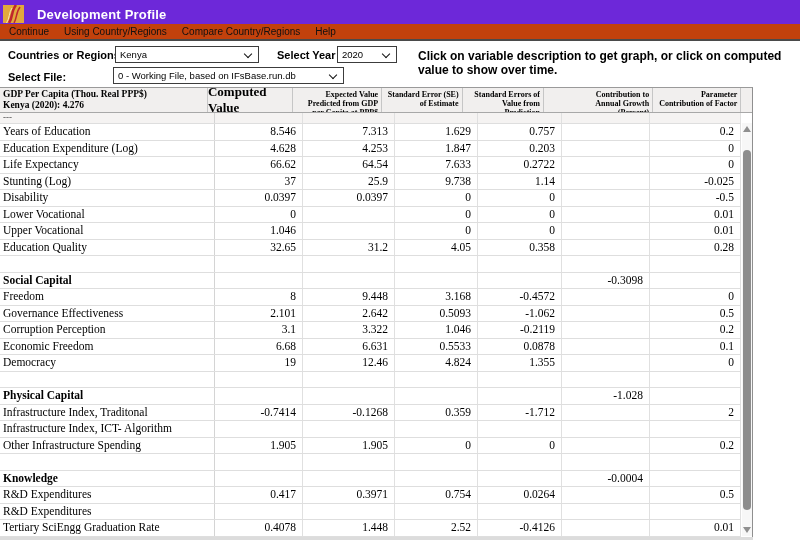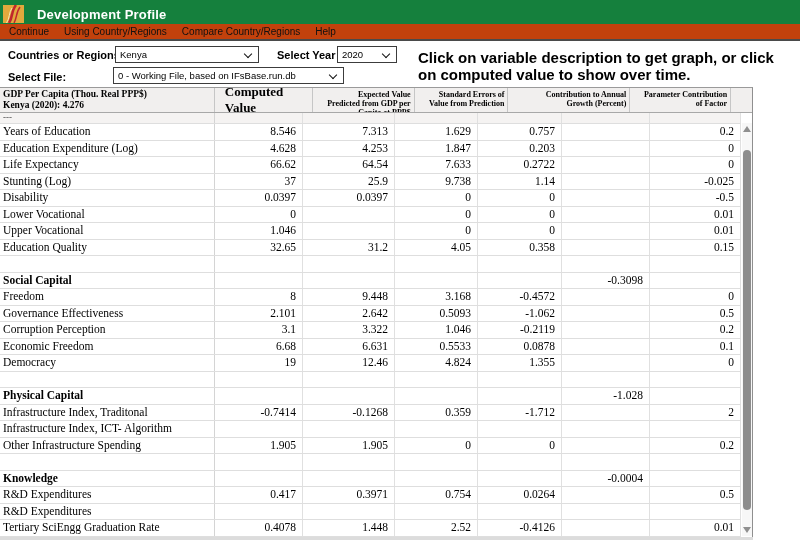--- a/index.html
+++ b/index.html
@@ -2,33 +2,33 @@
 <html><head>
 <meta charset="utf-8">
 <style>
   html,body{margin:0;padding:0;}
   body{
     width:800px;height:540px;position:relative;background:#ffffff;
     font-family:"Liberation Sans",sans-serif;overflow:hidden;
     -webkit-font-smoothing:antialiased;
   }
   
-  .titlebar{position:absolute;left:0;top:0;width:800px;height:28px;background:#15803d;display:flex;align-items:center;}
+  .titlebar{position:absolute;left:0;top:0;width:800px;height:28px;background:#6d28d9;display:flex;align-items:center;}
   .app-icon{margin-left:3px;width:21px;height:18px;display:block;}
   .title-text{color:#fff;font-weight:bold;font-size:13px;margin-left:13px;letter-spacing:.2px;}
   
   .menubar{position:absolute;left:0;top:24px;width:800px;height:15px;background:#c2410c;
     border-bottom:2px solid #4a4a4a;display:flex;align-items:center;font-size:10px;color:#111;}
   .menu-item{padding:1px 6px;margin-left:3px;cursor:default;}
   
   .ctl-label{position:absolute;font-size:11px;font-weight:bold;color:#000;}
   .dd{position:absolute;height:17px;background:#fff;border:1px solid #3c3c3c;box-sizing:border-box;
     font-size:9.5px;color:#000;display:flex;align-items:center;padding-left:4px;}
   .chev{position:absolute;right:7px;top:4px;width:5px;height:5px;border-right:1.8px solid #111;border-bottom:1.8px solid #111;transform:rotate(45deg);}
-  .instruction{position:absolute;left:418px;top:49px;width:378px;font-size:15px;font-weight:bold;color:#000;}
+  .instruction{position:absolute;left:418px;top:49px;width:378px;font-size:12px;font-weight:bold;color:#000;}
   
   .tbl{position:absolute;left:0;top:87px;width:752px;border-top:1px solid #9a9a9a;
     border-right:1px solid #8f8f8f;border-bottom:2px solid #4f4f4f;background:#fff;}
   .thead{display:flex;height:25px;background:#f1efee;border-bottom:1px solid #a8a8a8;box-sizing:border-box;justify-content:space-between;}
   .hcell{box-sizing:border-box;border-right:1px solid #c6c6c6;font-family:"Liberation Serif",serif;
     font-weight:bold;color:#000;overflow:hidden;}
   .hc0{width:215px;font-size:9.5px;line-height:11px;padding:1px 2px 0 3px;text-align:left;}
   .hc1{width:88px;font-size:13px;display:flex;align-items:center;justify-content:center;}
   .hsm{font-size:8px;line-height:9px;text-align:right;padding:2px 3px 0 2px;}
   .hc2{width:92px;}.hc3{width:83px;}.hc4{width:84px;}.hc5{width:88px;margin-left:24px;}.hc6{width:91px;}
@@ -97,20 +97,21 @@
 </div>
 
 <div class="tbl">
   <div class="thead">
     <div class="hcell hc0">
       <div>GDP Per Capita (Thou. Real PPP$)</div>
       <div>Kenya (2020): 4.276</div>
     </div>
     <div class="hcell hc1">Computed Value</div>
     <div class="hcell hsm hc2">Expected Value Predicted from GDP per Capita at PPP$</div>
+    <div class="hcell hsm hc3">Standard Error (SE) of Estimate</div>
     <div class="hcell hsm hc4">Standard Errors of Value from Prediction</div>
     <div class="hcell hsm hc5">Contribution to Annual Growth (Percent)</div>
     <div class="hcell hsm hc6">Parameter Contribution of Factor</div>
     <div class="hcell hfill"></div>
   </div>
   <div class="rows" id="rows">
       <div class="trow dash">
         <div class="cell c0">---</div>
         <div class="cell num c1"></div>
         <div class="cell num c2"></div>
@@ -182,21 +183,21 @@
         <div class="cell num c5"></div>
         <div class="cell num c6">0.01</div>
       </div>
       <div class="trow data">
         <div class="cell c0">Education Quality</div>
         <div class="cell num c1">32.65</div>
         <div class="cell num c2">31.2</div>
         <div class="cell num c3">4.05</div>
         <div class="cell num c4">0.358</div>
         <div class="cell num c5"></div>
-        <div class="cell num c6">0.15</div>
+        <div class="cell num c6">0.28</div>
       </div>
       <div class="trow blank">
         <div class="cell c0"></div>
         <div class="cell num c1"></div>
         <div class="cell num c2"></div>
         <div class="cell num c3"></div>
         <div class="cell num c4"></div>
         <div class="cell num c5"></div>
         <div class="cell num c6"></div>
       </div>

